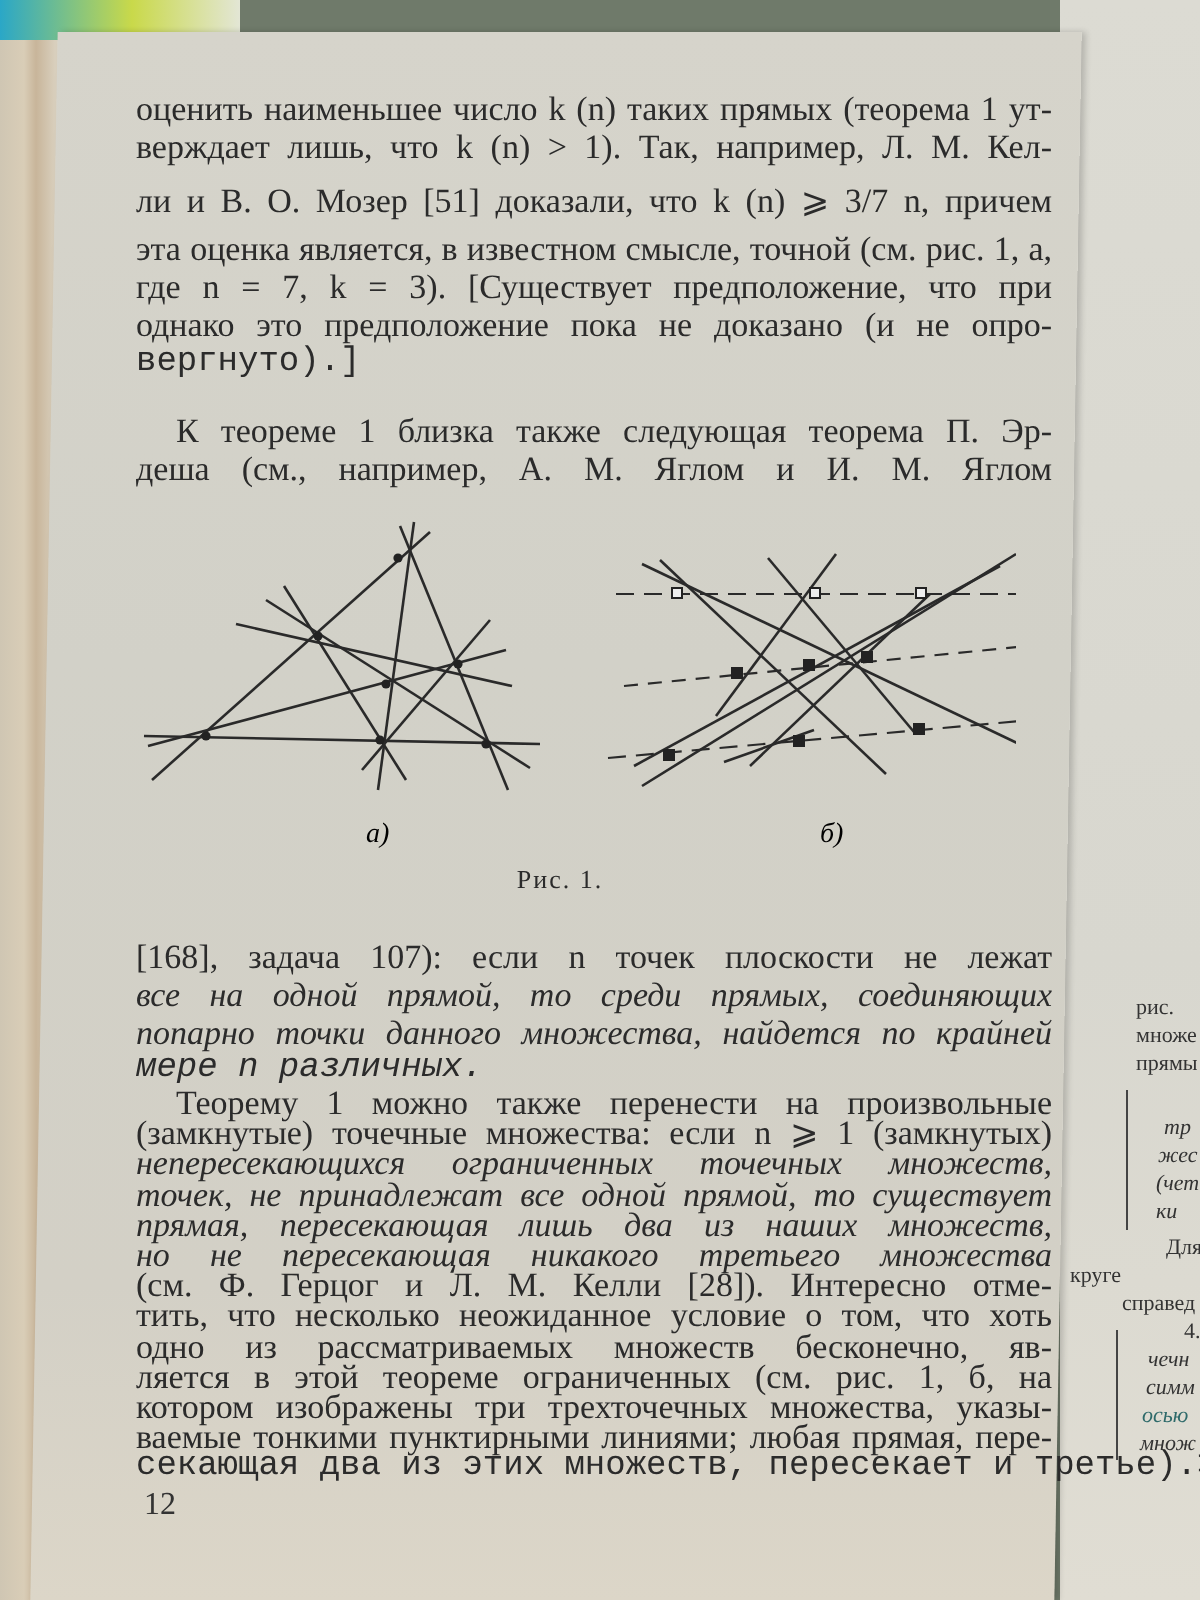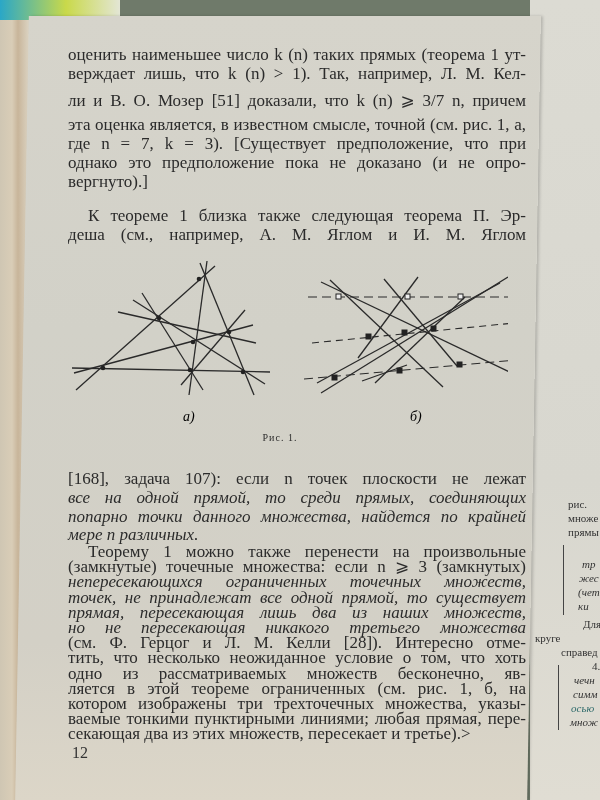--- a/index.html
+++ b/index.html
@@ -26,29 +26,29 @@
     position: absolute; left: 530px; top: 0; width: 70px; height: 800px;
     background: linear-gradient(180deg, #dcdbd3 0%, #d8d7cf 60%, #e0ddd3 100%);
     overflow: hidden;
   }
   .content {
     position: absolute; left: 68px; top: 46px; width: 458px;
     color: #2b2b2b; font-size: 17px; line-height: 18.8px;
     text-align: justify;
   }
   .content .line { display: block; text-align: justify; text-align-last: justify; white-space: nowrap; }
-  .content .line.last { text-align-last: left; }
+  .content .line.last { text-align-last: left; font-family: Liberation Mono, monospace; }
   .indent { padding-left: 20px; }
   .it { font-style: italic; }
   .figure {
     position: absolute; left: 68px; top: 255px; width: 440px; height: 175px;
   }
   .caption {
     position: absolute; left: 0; top: 432px; width: 560px; text-align: center;
-    font-size: 10px; color: #2b2b2b; letter-spacing: 1px;
+    font-size: 13px; color: #2b2b2b; letter-spacing: 1px;
   }
   .sublabel { font-style: italic; font-size: 14px; color: #333; }
   .page-number {
     position: absolute; left: 72px; top: 744px; font-size: 16px; color: #333;
   }
   .side-text {
     position: absolute; left: 568px; font-size: 11px; color: #333; line-height: 14px;
     white-space: nowrap;
   }
   .side-bar { position: absolute; width: 1px; background: #444; }
@@ -150,21 +150,21 @@
 
 <div class="content" style="top:470px">
   <span class="line">[168], задача 107): если n точек плоскости не лежат</span>
   <span class="line it">все на одной прямой, то среди прямых, соединяющих</span>
   <span class="line it">попарно точки данного множества, найдется по крайней</span>
   <span class="line last it">мере n различных.</span>
 </div>
 
 <div class="content" style="top:544px; line-height:15.2px">
   <span class="line indent">Теорему 1 можно также перенести на произвольные</span>
-  <span class="line">(замкнутые) точечные множества: если n ⩾ 3 (замкнутых)</span>
+  <span class="line">(замкнутые) точечные множества: если n ⩾ 1 (замкнутых)</span>
   <span class="line it">непересекающихся ограниченных точечных множеств,</span>
   <span class="line it">точек, не принадлежат все одной прямой, то существует</span>
   <span class="line it">прямая, пересекающая лишь два из наших множеств,</span>
   <span class="line it">но не пересекающая никакого третьего множества</span>
   <span class="line">(см. Ф. Герцог и Л. М. Келли [28]). Интересно отме-</span>
   <span class="line">тить, что несколько неожиданное условие о том, что хоть</span>
   <span class="line">одно из рассматриваемых множеств бесконечно, яв-</span>
   <span class="line">ляется в этой теореме ограниченных (см. рис. 1, б, на</span>
   <span class="line">котором изображены три трехточечных множества, указы-</span>
   <span class="line">ваемые тонкими пунктирными линиями; любая прямая, пере-</span>

